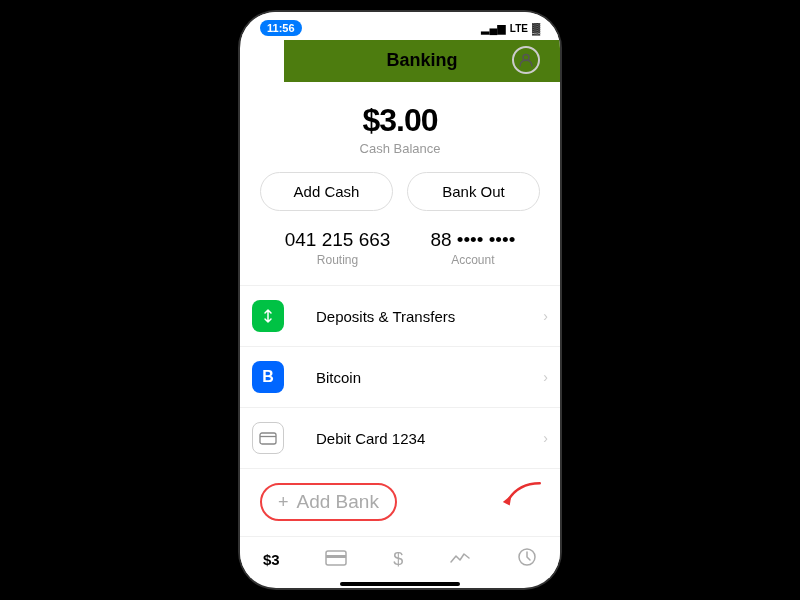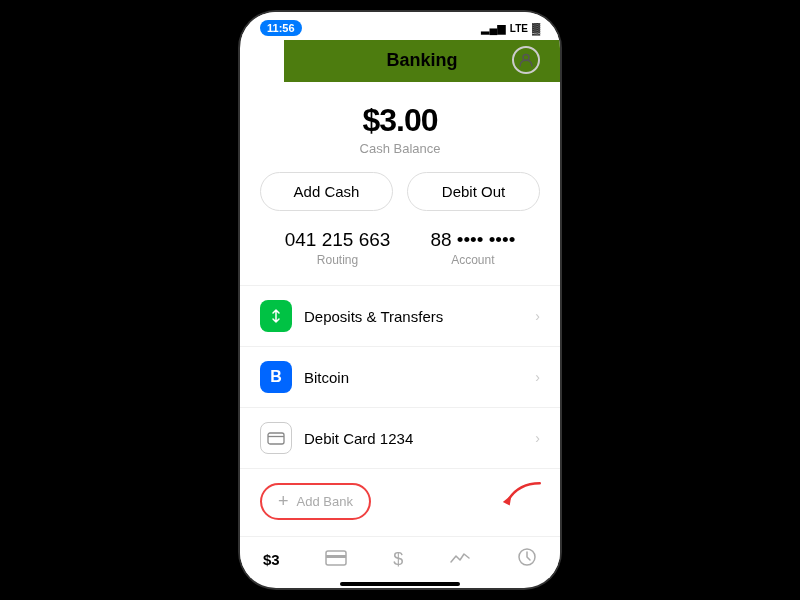--- a/index.html
+++ b/index.html
@@ -127,23 +127,24 @@
       margin-top: 2px;
     }
     .divider {
       height: 1px;
       background: #f0f0f0;
       margin: 0 0;
     }
     .menu-item {
       display: flex;
       align-items: center;
-      padding: 14px 20px;
+      padding: 14px 12px;
       border-bottom: 1px solid #f0f0f0;
       cursor: pointer;
+      gap: 20px;
     }
     .menu-icon {
       width: 32px;
       height: 32px;
       border-radius: 8px;
       display: flex;
       align-items: center;
       justify-content: center;
       margin-right: 12px;
       font-size: 15px;
@@ -181,21 +182,21 @@
       border: 2px solid #f04040;
       border-radius: 22px;
       padding: 6px 16px;
     }
     .plus-icon {
       font-size: 18px;
       color: #aaa;
       margin-right: 8px;
     }
     .add-bank-label {
-      font-size: 13px;
+      font-size: 19px;
       color: #aaa;
     }
     .arrow-annotation {
       position: absolute;
       right: 16px;
       top: 50%;
       transform: translateY(-60%);
     }
     .arrow-svg {
       width: 60px;
@@ -259,21 +260,21 @@
 
   <div class="content">
 
     <div class="balance-section">
       <div class="balance-amount">$3.00</div>
       <div class="balance-label">Cash Balance</div>
     </div>
 
     <div class="action-buttons">
       <button class="action-btn">Add Cash</button>
-      <button class="action-btn">Debit Out</button>
+      <button class="action-btn">Bank Out</button>
     </div>
 
     <div class="account-info">
       <div class="account-item">
         <div class="account-number">041 215 663</div>
         <div class="account-type">Routing</div>
       </div>
       <div class="account-item">
         <div class="account-number">88 •••• ••••</div>
         <div class="account-type">Account</div>

